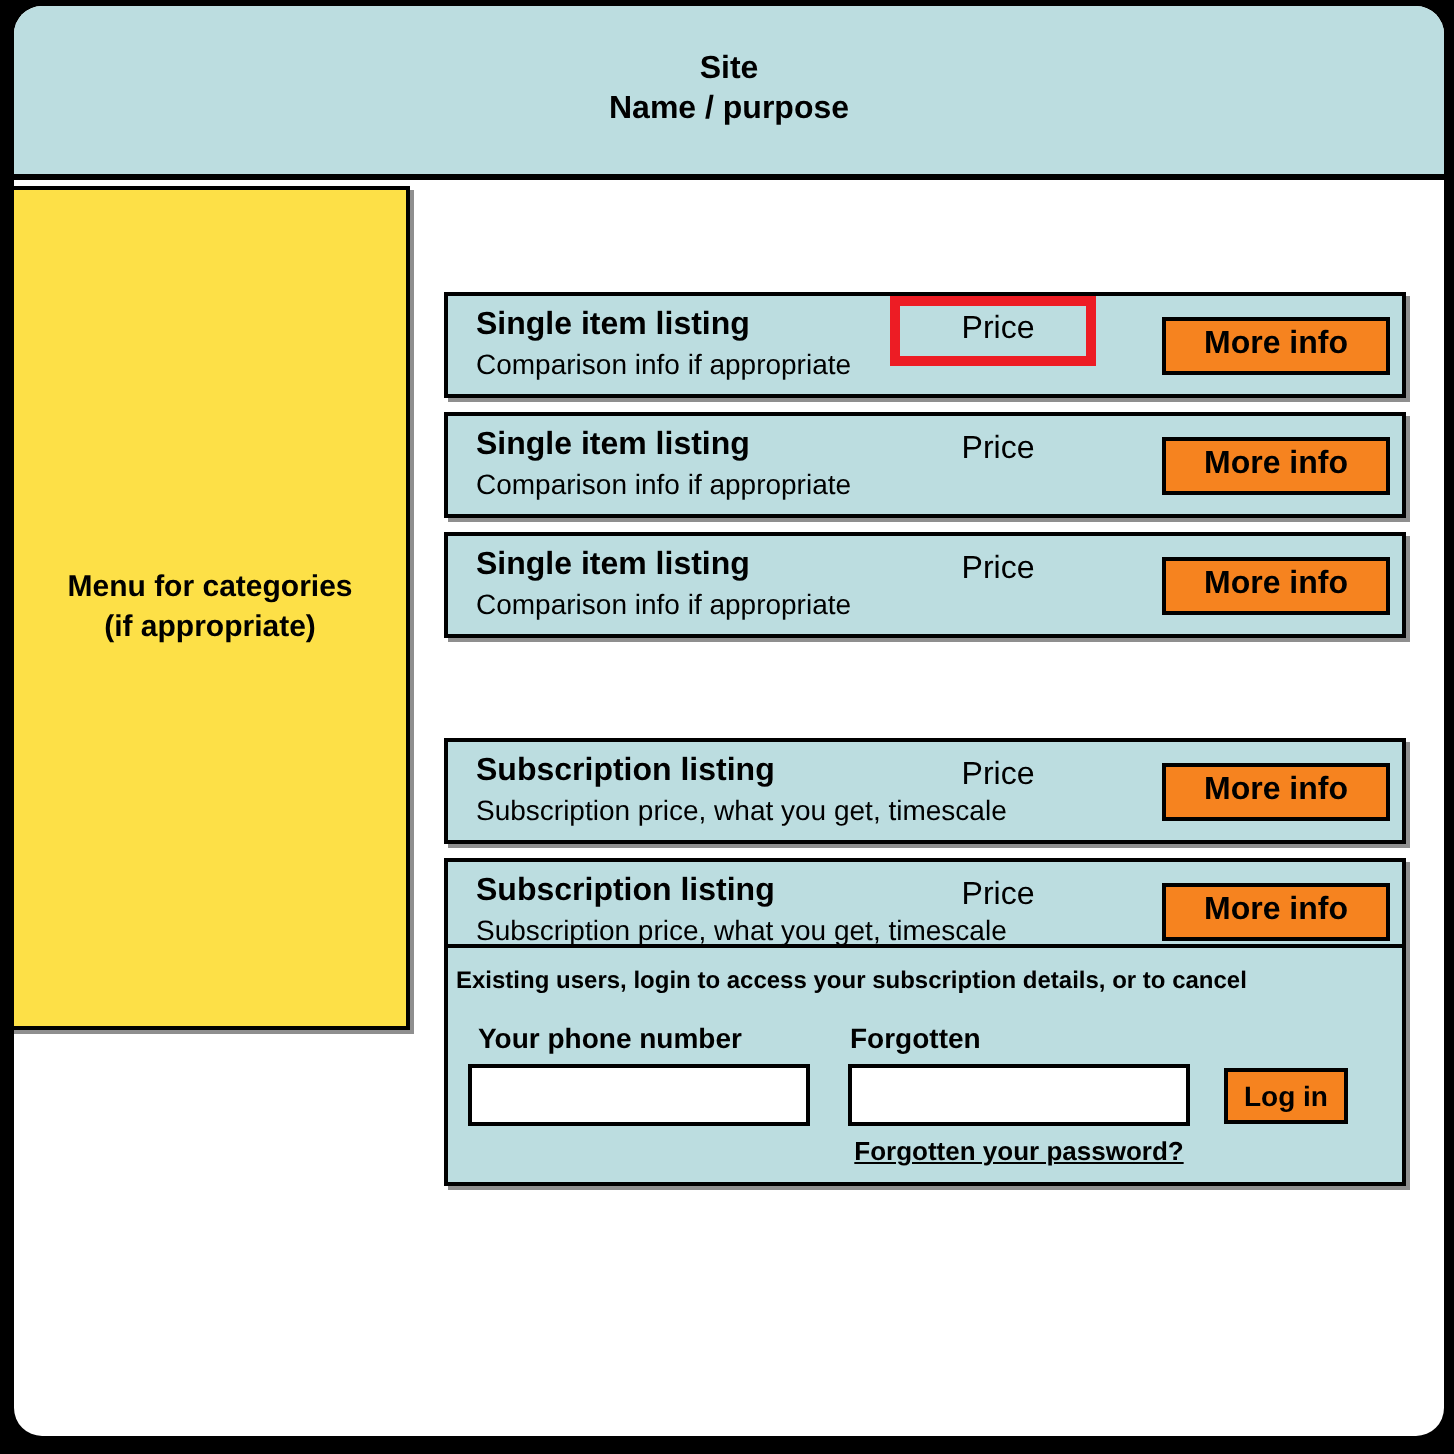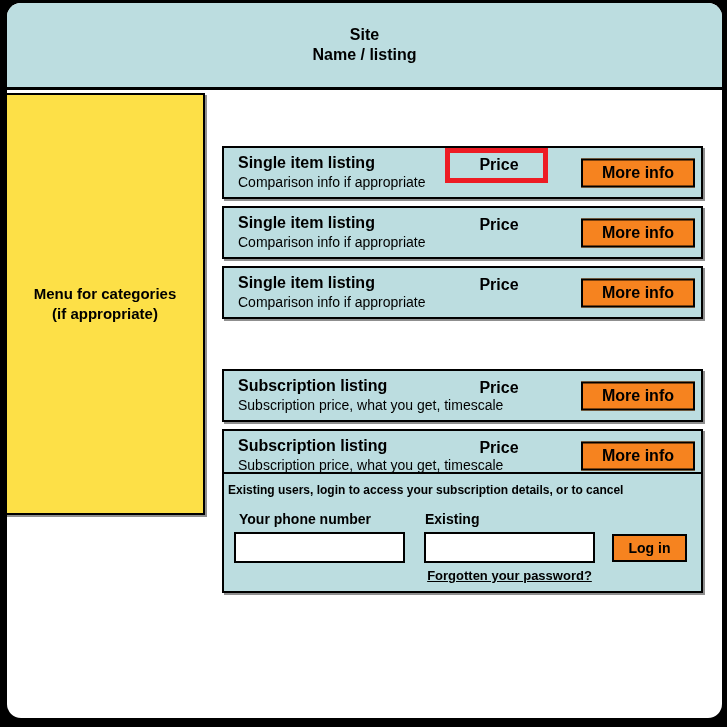--- a/index.html
+++ b/index.html
@@ -49,21 +49,21 @@
   .row-1 { top: 107px; }
   .row-2 { top: 167px; }
   .row-3 { top: 227px; }
   .row-4 { top: 330px; }
   .row-5 { top: 390px; }
   .row .text-block { position: absolute; left: 14px; top: 5px; }
   .row .title { font-weight: bold; font-size: 16px; line-height: 20px; }
   .row .subtitle { font-size: 14px; line-height: 18px; }
   .row .price {
     position: absolute; left: 225px; top: 8px; width: 100px;
-    text-align: center; font-weight: bold; font-size: 16px;
+    text-align: center; font-weight: normal; font-size: 16px;
   }
   .more-info-btn {
     position: absolute; right: 6px; top: 50%; transform: translateY(-50%);
     width: 114px; height: 29px;
     background: #f6831f;
     border: 2px solid #000;
     font-family: "Liberation Sans", sans-serif;
     font-weight: bold; font-size: 16px;
     cursor: pointer;
     padding: 0;
@@ -94,21 +94,21 @@
     background: #fff;
     border: 2px solid #000;
     box-sizing: border-box;
     font-family: "Liberation Sans", sans-serif;
     font-size: 14px;
     padding: 0 4px;
   }
   .phone-input { left: 10px; }
   .password-input { left: 200px; }
   .login-btn {
-    position: absolute; left: 388px; top: 60px; width: 75px; height: 28px;
+    position: absolute; left: 388px; top: 60px; width: 62px; height: 28px;
     background: #f6831f;
     border: 2px solid #000;
     font-family: "Liberation Sans", sans-serif;
     font-weight: bold; font-size: 14px;
     cursor: pointer;
     padding: 0;
   }
   .forgot-link {
     position: absolute; left: 200px; top: 94px; width: 171px;
     text-align: center;
@@ -118,21 +118,21 @@
     cursor: pointer;
   }
 </style>
 </head>
 <body>
 
 <div class="canvas">
 
   <div class="site-header">
     <div>Site</div>
-    <div>Name / listing</div>
+    <div>Name / purpose</div>
   </div>
 
   <div class="sidebar">
     <div>Menu for categories</div>
     <div>(if appropriate)</div>
   </div>
 
   <div class="row row-1">
     <div class="text-block">
       <div class="title">Single item listing</div>
@@ -175,20 +175,20 @@
       <div class="title">Subscription listing</div>
       <div class="subtitle">Subscription price, what you get, timescale</div>
     </div>
     <div class="price">Price</div>
     <button class="more-info-btn">More info</button>
   </div>
 
   <div class="login-panel">
     <div class="login-heading">Existing users, login to access your subscription details, or to cancel</div>
     <div class="field-label phone-label">Your phone number</div>
-    <div class="field-label password-label">Existing</div>
+    <div class="field-label password-label">Forgotten</div>
     <input type="text" class="login-input phone-input" value="" style="">
     <input type="password" class="login-input password-input" value="" style="">
     <button class="login-btn">Log in</button>
     <a class="forgot-link">Forgotten your password?</a>
   </div>
 
 </div>
 
 </body></html>

